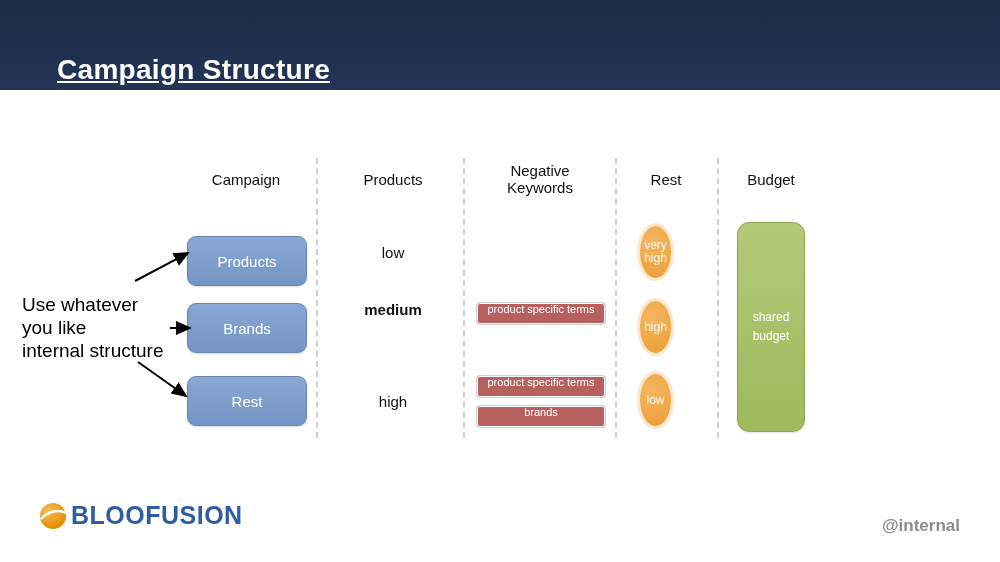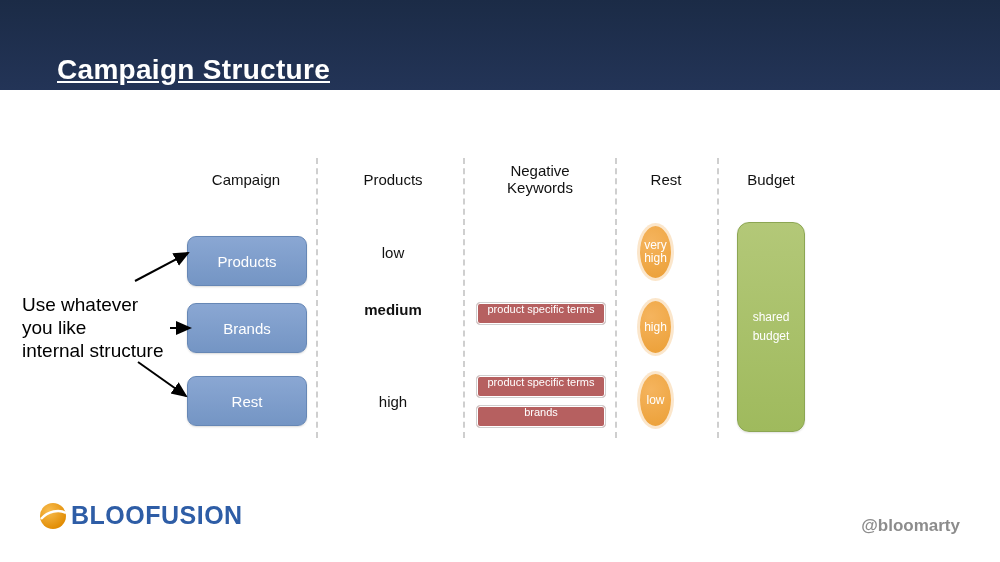--- a/index.html
+++ b/index.html
@@ -169,15 +169,15 @@
           <stop offset="0%" stop-color="#f8bc4f"></stop>
           <stop offset="100%" stop-color="#e08a00"></stop>
         </radialGradient>
       </defs>
       <circle cx="15" cy="16" r="13" fill="url(#ball)"></circle>
       <path d="M3 19 C 10 11, 21 9, 28 13" stroke="#ffffff" stroke-width="2.4" fill="none"></path>
     </svg>
     <span class="wordmark">BLOOFUSION</span>
   </div>
 
-  <div class="handle">@bloomarty</div>
+  <div class="handle">@internal</div>
 
 </div>
 
 </body></html>

